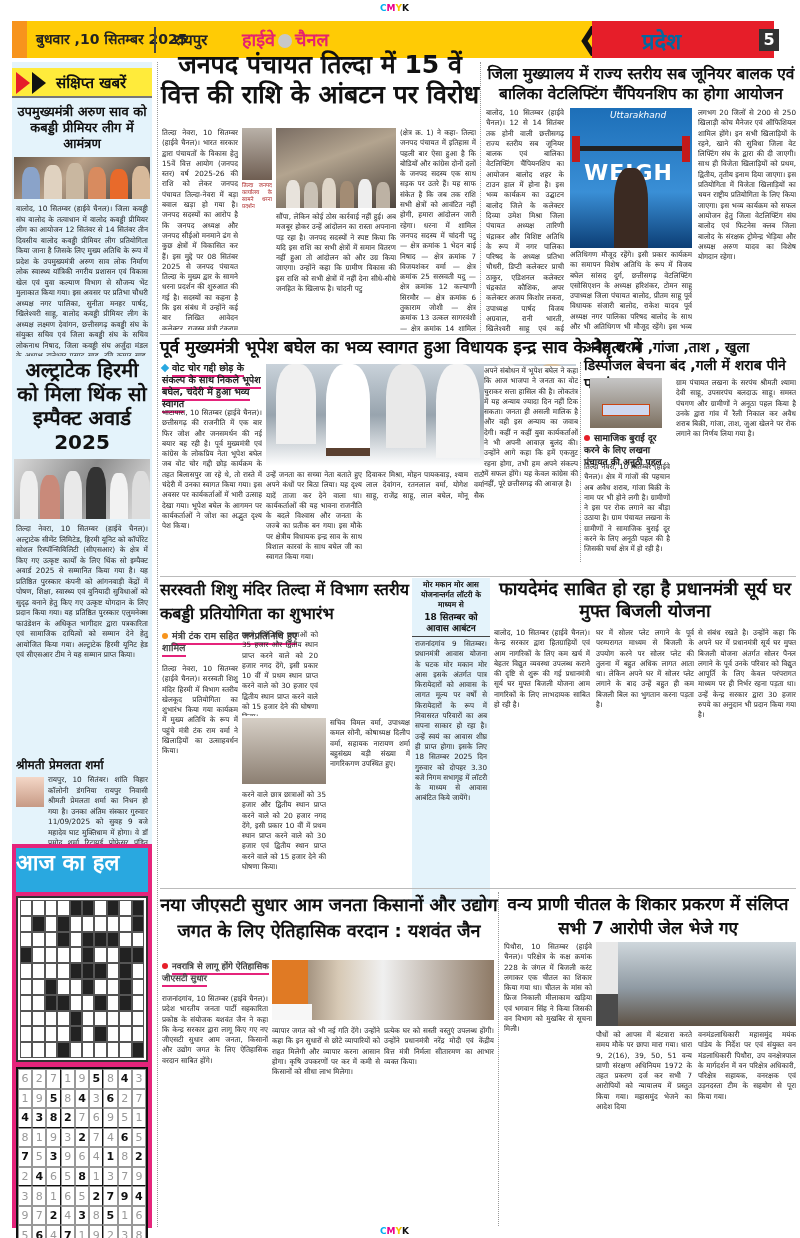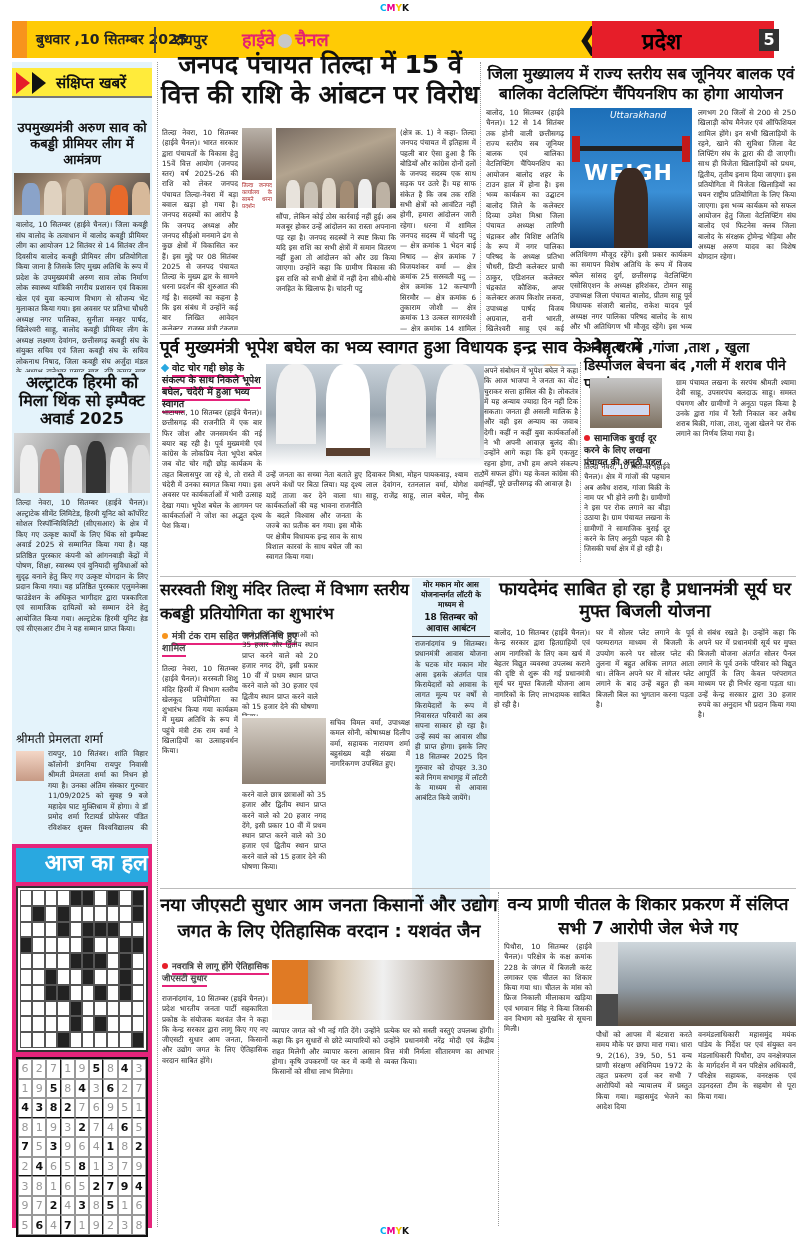--- a/index.html
+++ b/index.html
@@ -9,37 +9,37 @@
 .cmyk .c{color:#00aeef}.cmyk .m{color:#ec008c}.cmyk .y{color:#f5c400}.cmyk .k{color:#111}
 .masthead{position:absolute;top:21px;left:12px;width:762px;height:37px;background:#ffcb05}
 .masthead .orange{position:absolute;left:0;top:0;width:15px;height:37px;background:#f7941d}
 .masthead .date{position:absolute;left:24px;top:8px;font-size:14px;font-weight:bold;color:#222}
 .masthead .vsep{position:absolute;left:142px;top:6px;width:2px;height:26px;background:#444}
 .masthead .city{position:absolute;left:162px;top:8px;font-size:15px;font-weight:bold;color:#222}
 .masthead .brand{position:absolute;left:230px;top:6px;font-size:18px;font-weight:bold;color:#e6226f}
 .masthead .brand .dot{display:inline-block;width:14px;height:14px;border-radius:50%;background:#c8c8c8;margin:0 3px;vertical-align:middle}
 .masthead .chev{position:absolute;left:565px;top:2px;font-size:30px;font-weight:bold;color:#111;line-height:32px}
 .masthead .red{position:absolute;left:580px;top:0;width:182px;height:37px;background:#e61e29}
-.masthead .sect{position:absolute;left:630px;top:4px;font-size:22px;font-weight:bold;color:#000000}
+.masthead .sect{position:absolute;left:630px;top:4px;font-size:22px;font-weight:bold;color:#0369a1}
 .masthead .pg{position:absolute;left:747px;top:8px;width:20px;height:22px;background:#333;color:#fff;font-size:16px;font-weight:bold;text-align:center;line-height:22px}
 .col-left{position:absolute;left:12px;top:62px;width:140px;height:1165px;background:#e4f3fb}
-.sidehead{position:relative;height:30px;background:#ffeb3b;margin:6px 0 20px 0;border-bottom:2px solid #777}
+.sidehead{position:relative;height:30px;background:#ffeb3b;margin:6px 0 4px 0;border-bottom:2px solid #777}
 .sidehead .arr1{position:absolute;left:4px;top:4px;width:0;height:0;border-top:11px solid transparent;border-bottom:11px solid transparent;border-left:14px solid #e61e29}
 .sidehead .arr2{position:absolute;left:20px;top:4px;width:0;height:0;border-top:11px solid transparent;border-bottom:11px solid transparent;border-left:14px solid #111}
 .sidehead span{position:absolute;left:44px;top:4px;font-size:15px;font-weight:bold;color:#111}
 .sh-title{font-size:13px;font-weight:bold;text-align:center;line-height:16px;padding:2px 4px;color:#111}
 .photo{background:linear-gradient(135deg,#6b5a4a,#b8a088 40%,#7d6d5f 70%,#3a3a3a);position:relative;overflow:hidden}
 .photo .fig{position:absolute;bottom:0;border-radius:40% 40% 0 0;background:#d7b99a}
 .body-text{font-size:7.3px;line-height:10.5px;text-align:justify;color:#222;padding:2px 4px}
 .antim{margin-top:6px}
-.obit-name{font-size:12px;font-weight:normal;padding:2px 4px}
+.obit-name{font-size:12px;font-weight:bold;padding:2px 4px}
 .obit-wrap{position:relative;padding:0 4px}
 .obit-photo{float:left;width:28px;height:30px;background:linear-gradient(#f4d7c7,#c79a85);margin:2px 4px 2px 0}
 .puzzle{position:absolute;left:12px;top:844px;width:140px;height:384px;background:#e5247b;padding:4px}
-.puzzle .ptitle{background:#29a8e0;color:#fff;text-align:right;font-size:22px;font-weight:bold;height:34px;line-height:30px;margin-bottom:4px}
+.puzzle .ptitle{background:#29a8e0;color:#fff;text-align:left;font-size:22px;font-weight:bold;height:44px;line-height:30px;margin-bottom:4px}
 .cw{background:#fff;padding:2px;display:grid;grid-template-columns:repeat(10,1fr);gap:0;border:2px solid #333;height:166px}
 .cw div{border:0.5px solid #555;font-size:5px;color:#333;position:relative}
 .cw div.b{background:#222}
 .sud{margin-top:5px;background:#fff;border:2px solid #111;display:grid;grid-template-columns:repeat(9,1fr);height:180px}
 .sud div{border:0.5px solid #999;font-size:11px;text-align:center;display:flex;align-items:center;justify-content:center;color:#999}
 .sud div.g{color:#111;font-weight:bold}
 .sud div.r3{border-right:1.5px solid #111}
 .sud div.b3{border-bottom:1.5px solid #111}
 .divider-v{position:absolute;width:0;border-left:1px dotted #999}
 .headline{position:absolute;font-weight:bold;color:#111;text-align:center;line-height:1.15}
@@ -80,21 +80,21 @@
   <div class="sh-title">उपमुख्यमंत्री अरुण साव को कबड्डी प्रीमियर लीग में आमंत्रण</div>
   <div class="photo" style="height:42px;margin:3px 2px">
     <div class="fig" style="left:8px;width:18px;height:32px;background:#8aa3c9"></div>
     <div class="fig" style="left:30px;width:18px;height:34px;background:#e0d2c0"></div>
     <div class="fig" style="left:52px;width:18px;height:36px;background:#c9b7a0"></div>
     <div class="fig" style="left:74px;width:18px;height:32px;background:#d88b5f"></div>
     <div class="fig" style="left:96px;width:18px;height:30px;background:#e86a2b"></div>
     <div class="fig" style="left:118px;width:18px;height:33px;background:#d7b99a"></div>
   </div>
   <div class="body-text" style="height:154px;overflow:hidden">बालोद, 10 सितम्बर (हाईवे चैनल)। जिला कबड्डी संघ बालोद के तत्वाधान में बालोद कबड्डी प्रीमियर लीग का आयोजन 12 सितंबर से 14 सितंबर तीन दिवसीय बालोद कबड्डी प्रीमियर लीग प्रतियोगिता किया जाना है जिसके लिए मुख्य अतिथि के रूप में प्रदेश के उपमुख्यमंत्री अरुण साव लोक निर्माण लोक स्वास्थ्य यांत्रिकी नगरीय प्रशासन एवं विकास खेल एवं युवा कल्याण विभाग से सौजन्य भेंट मुलाकात किया गया। इस अवसर पर प्रतिभा चौधरी अध्यक्ष नगर पालिका, सुनीता मनहर पार्षद, खिलेश्वरी साहू, बालोद कबड्डी प्रीमियर लीग के अध्यक्ष लक्ष्मण देवांगन, छत्तीसगढ़ कबड्डी संघ के संयुक्त सचिव एवं जिला कबड्डी संघ के सचिव लोकनाथ निषाद, जिला कबड्डी संघ अर्जुंदा मंडल के अध्यक्ष दानेश्वर प्रसाद साहू, रवि कुमार साहू, उमेश साहू, प्रेमदास मानिकपुरी एवं समस्त बालोद कैपीटल क्लब के सदस्यगण उपस्थित रहे।</div>
-  <div class="sh-title" style="font-size:16px;line-height:18px">अल्ट्राटेक हिरमी को मिला थिंक सो इम्पैक्ट अवार्ड 2025</div>
+  <div class="sh-title" style="font-size:20px;line-height:24px">अल्ट्राटेक हिरमी को मिला थिंक सो इम्पैक्ट अवार्ड 2025</div>
   <div class="photo" style="height:60px;margin:3px 2px;background:linear-gradient(120deg,#d9d9d9,#8c8c8c 50%,#e6e6e6)">
     <div class="fig" style="left:6px;width:18px;height:48px;background:#eee"></div>
     <div class="fig" style="left:26px;width:20px;height:44px;background:#c98a7a"></div>
     <div class="fig" style="left:50px;width:18px;height:48px;background:#e9e9e9"></div>
     <div class="fig" style="left:72px;width:20px;height:52px;background:#333"></div>
     <div class="fig" style="left:96px;width:18px;height:46px;background:#f2f2f2"></div>
     <div class="fig" style="left:118px;width:18px;height:48px;background:#ddd"></div>
   </div>
   <div class="body-text" style="height:232px;overflow:hidden">तिल्दा नेवरा, 10 सितम्बर (हाईवे चैनल)। अल्ट्राटेक सीमेंट लिमिटेड, हिरमी यूनिट को कॉर्पोरेट सोशल रिस्पॉन्सिबिलिटी (सीएसआर) के क्षेत्र में किए गए उत्कृष्ट कार्यों के लिए थिंक सो इम्पैक्ट अवार्ड 2025 से सम्मानित किया गया है। यह प्रतिष्ठित पुरस्कार कंपनी को आंगनबाड़ी केंद्रों में पोषण, शिक्षा, स्वास्थ्य एवं बुनियादी सुविधाओं को सुदृढ़ बनाने हेतु किए गए उत्कृष्ट योगदान के लिए प्रदान किया गया। यह प्रतिष्ठित पुरस्कार एलुमनेक्स फाउंडेशन के अधिकृत भागीदार द्वारा पत्रकारिता एवं सामाजिक दायित्वों को सम्मान देने हेतु आयोजित किया गया। अल्ट्राटेक हिरमी यूनिट हेड एवं सीएसआर टीम ने यह सम्मान प्राप्त किया।</div>
   <div class="obit-name">श्रीमती प्रेमलता शर्मा</div>

